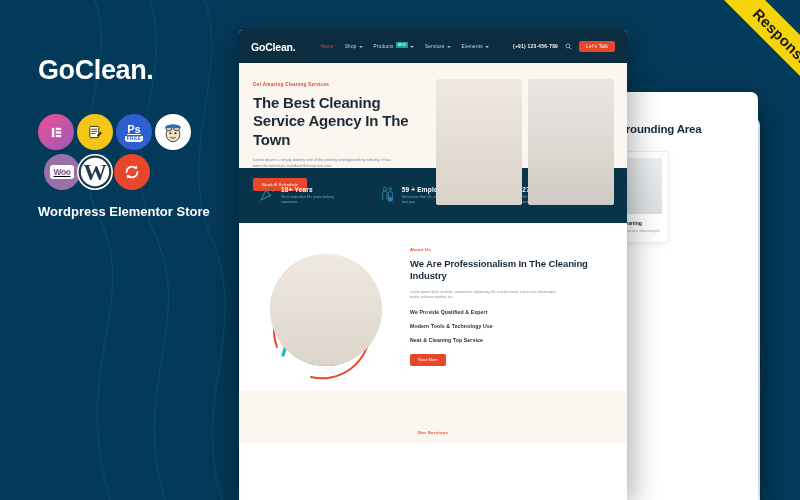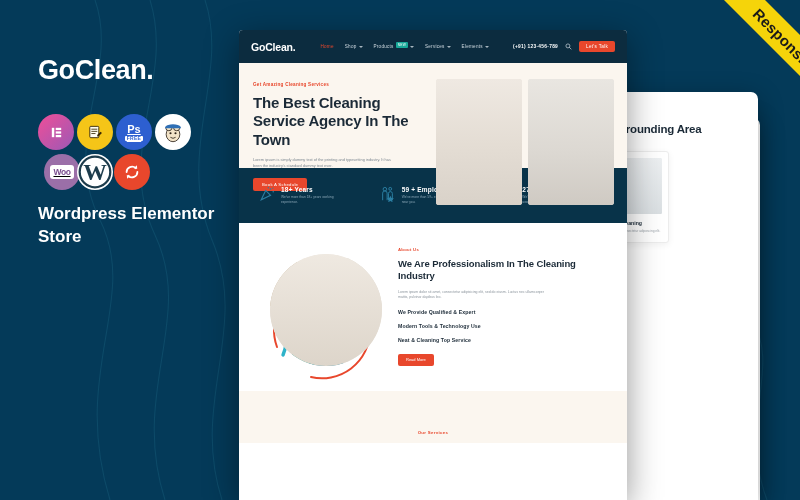--- a/index.html
+++ b/index.html
@@ -52,21 +52,21 @@
   .circ.wp { background: #ffffff; color:#1b3d4a; margin-left:-6px; z-index:2;}
   .circ.update { background: #e8472c; margin-left: -2px; }
 
   .ps-label { font-size: 5px; letter-spacing: 0.3px; }
 
   .promo-tagline {
     margin-top: 30px; color: #c6d4dc; font-size: 14.5px; line-height: 1.45;
     width: 175px;
   }
   .promo-headline {
-    margin-top: 13px; color: #ffffff; font-size: 17px; font-weight: bold;
+    margin-top: 13px; color: #ffffff; font-size: 13px; font-weight: bold;
     line-height: 1.35; width: 190px;
   }
 
   
   .ribbon {
     position: absolute; top: 0; right: 0; width: 120px; height: 120px;
     overflow: hidden; z-index: 40;
   }
   .ribbon-band {
     position: absolute; width: 190px; text-align: center;
@@ -133,21 +133,21 @@
   .hero-img { width:86px; height:126px; border-radius:3px; overflow:hidden; position:relative; }
 
   
   .stats { background:#083349; display:flex; padding:14px 20px; gap:14px; height:55px; align-items:center;}
   .stat { display:flex; gap:6px; flex:1; align-items:flex-start; }
   .stat-ico { color:#2b7fa3; flex:0 0 auto; }
   .stat-num { color:#ffffff; font-size:6.5px; font-weight:bold; letter-spacing:0.2px; }
   .stat-sub { color:#8aa6b6; font-size:3.3px; line-height:1.5; margin-top:2.5px; width:62px; }
 
   
-  .about { background:#ffffff; display:flex; padding: 20px 14px 14px 14px; gap: 0; height:168px;}
+  .about { background:#ffffff; display:flex; padding: 20px 14px 14px 14px; gap: 12px; height:168px;}
   .about-left { width:145px; position:relative; display:flex; align-items:center; justify-content:center;}
   .about-circle {
     width:112px; height:112px; border-radius:50%; overflow:hidden; position:relative;
   }
   .about-right { flex:1; padding-top:4px; }
   .about-eyebrow { color:#e8472c; font-size:4.2px; font-weight:bold; letter-spacing:0.3px; margin-bottom:6px;}
   .about-title { color:#1b2a37; font-size:9.5px; font-weight:bold; line-height:1.3; letter-spacing:-0.1px;}
   .about-text { color:#8b949c; font-size:3.5px; line-height:1.6; margin-top:7px; width:150px;}
   .about-point { color:#1b2a37; font-size:5.2px; font-weight:bold; margin-top:8px; letter-spacing:0.1px;}
   .about-btn { display:inline-block; background:#e8472c; color:#fff; font-size:4px; padding:3.5px 8px; border-radius:2px; margin-top:11px;}

